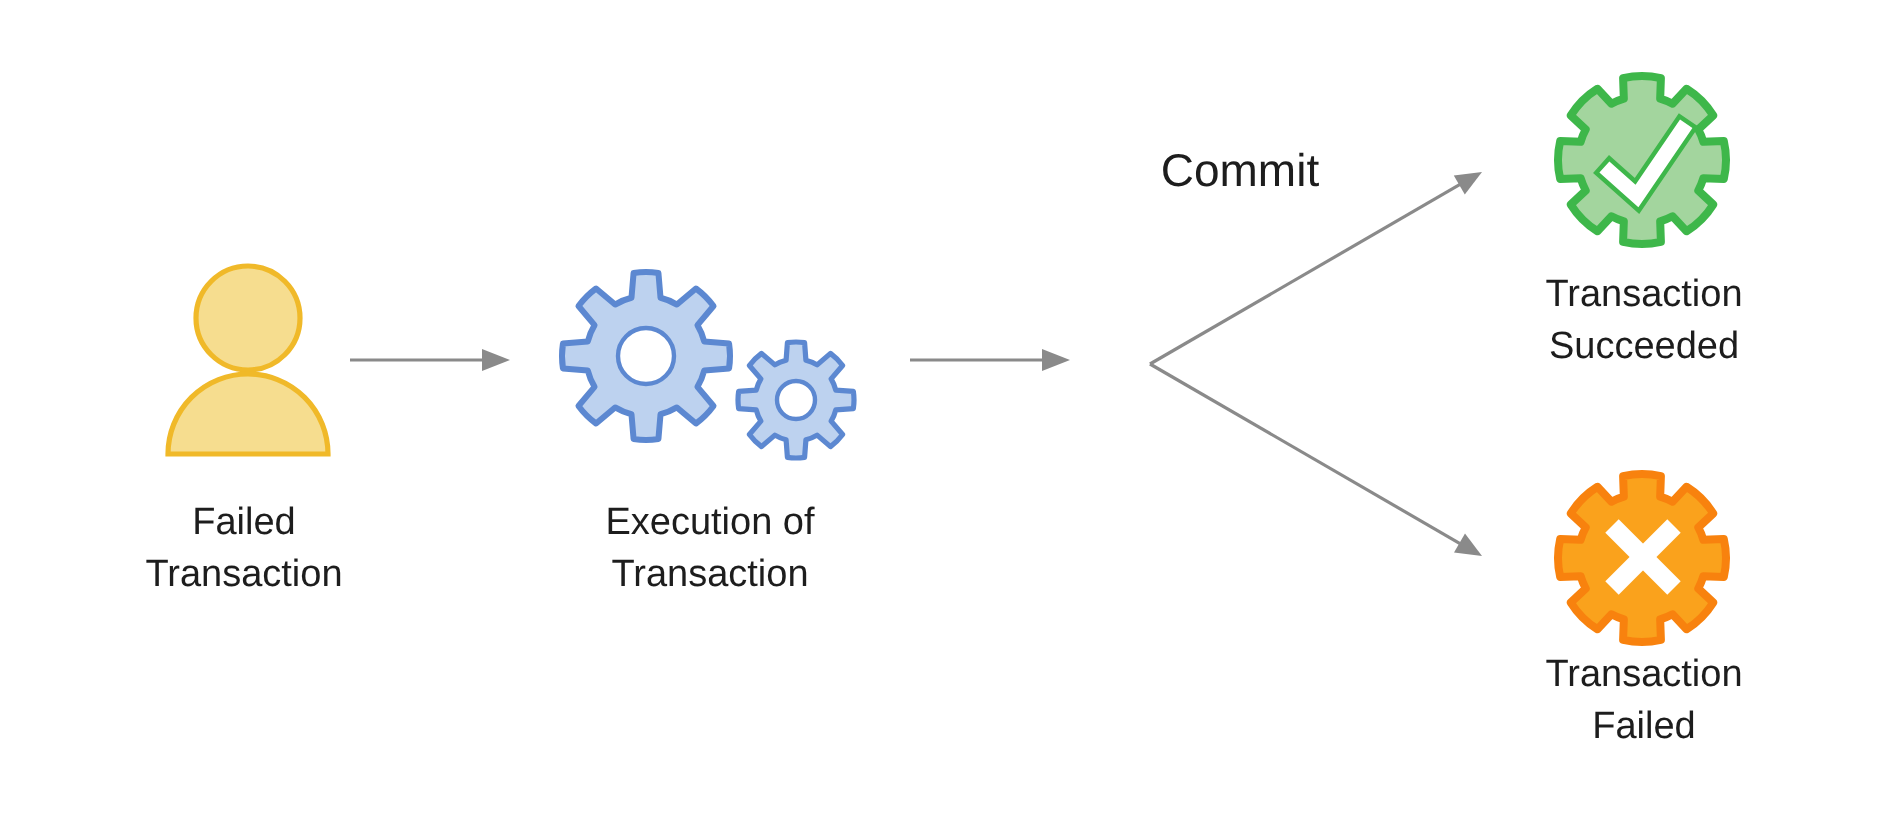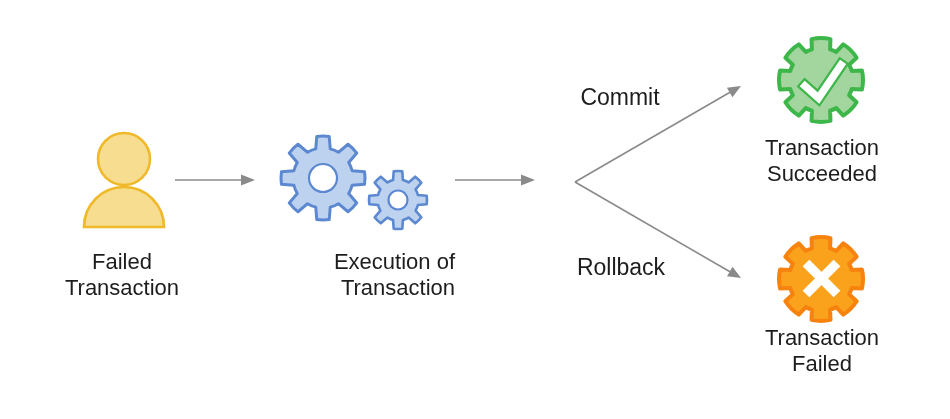--- a/index.html
+++ b/index.html
@@ -7,21 +7,21 @@
     position:relative;
     width:950px;height:419px;
     background:var(--background,#fff);
     font-family:"Liberation Sans",sans-serif;
     overflow:hidden;
   }
   .node-label{
     position:absolute;
     width:200px;
     text-align:center;
-    font-size:22px;
+    font-size:19px;
     line-height:26px;
     color:var(--text,#1d1d1d);
     white-space:pre-line;
   }
   .edge-label{
     position:absolute;
     width:200px;
     text-align:center;
     font-size:23px;
     line-height:26px;
@@ -84,25 +84,24 @@
 
   <svg class="icon-svg" style="left:775px;top:233px;" width="92" height="92" viewBox="0 0 92 92">
     <path class="gear-fail" d="M36.55 5.08 A42 42 0 0 1 55.45 5.08 L55.09 15.32 A32 32 0 0 1 61.27 17.88 L68.26 10.38 A42 42 0 0 1 81.62 23.74 L74.12 30.73 A32 32 0 0 1 76.68 36.91 L86.92 36.55 A42 42 0 0 1 86.92 55.45 L76.68 55.09 A32 32 0 0 1 74.12 61.27 L81.62 68.26 A42 42 0 0 1 68.26 81.62 L61.27 74.12 A32 32 0 0 1 55.09 76.68 L55.45 86.92 A42 42 0 0 1 36.55 86.92 L36.91 76.68 A32 32 0 0 1 30.73 74.12 L23.74 81.62 A42 42 0 0 1 10.38 68.26 L17.88 61.27 A32 32 0 0 1 15.32 55.09 L5.08 55.45 A42 42 0 0 1 5.08 36.55 L15.32 36.91 A32 32 0 0 1 17.88 30.73 L10.38 23.74 A42 42 0 0 1 23.74 10.38 L30.73 17.88 A32 32 0 0 1 36.91 15.32 Z"></path>
     <line class="cross-stroke" x1="31" y1="30" x2="62" y2="61"></line>
     <line class="cross-stroke" x1="62" y1="30" x2="31" y2="61"></line>
   </svg>
 
   <div class="node-label" style="left:22px;top:249px;">Failed
 Transaction</div>
 
-  <div class="node-label" style="left:255px;top:249px;text-align:right;">Execution of
+  <div class="node-label" style="left:255px;top:249px;">Execution of
 Transaction</div>
 
-  <div class="edge-label" style="left:520px;top:84px;">Commit</div>
+  <div class="edge-label" style="left:520px;top:72px;">Commit</div>
 
-  <div class="edge-label" style="left:521px;top:254px;">Rollback</div>
 
   <div class="node-label" style="left:722px;top:135px;">Transaction
 Succeeded</div>
 
   <div class="node-label" style="left:722px;top:325px;">Transaction
 Failed</div>
 </div>
 
 </body></html>

